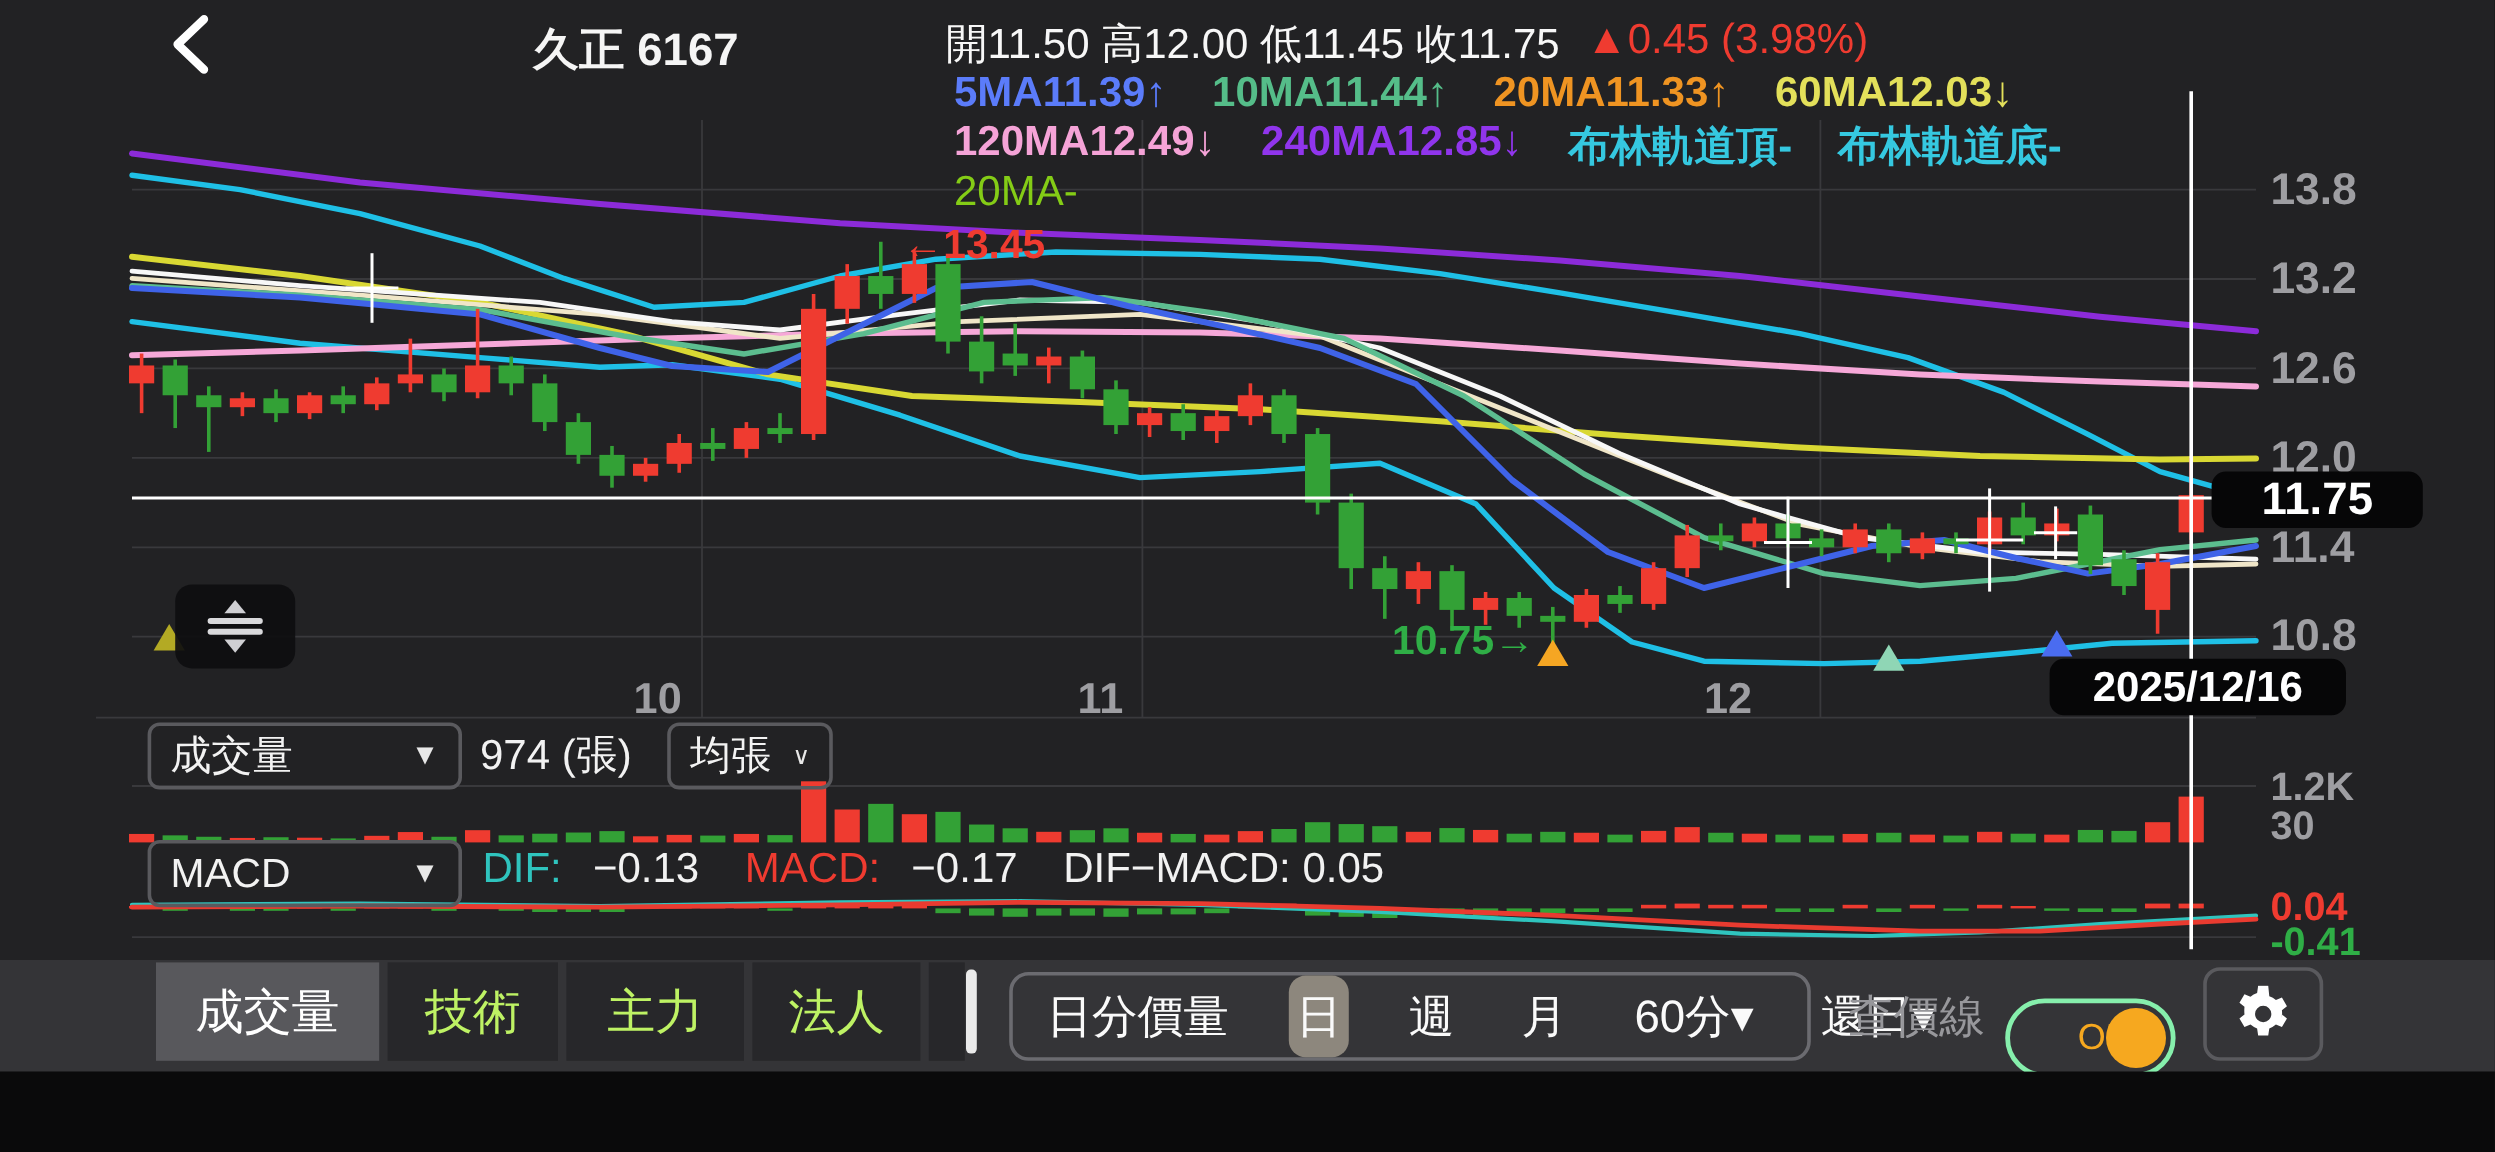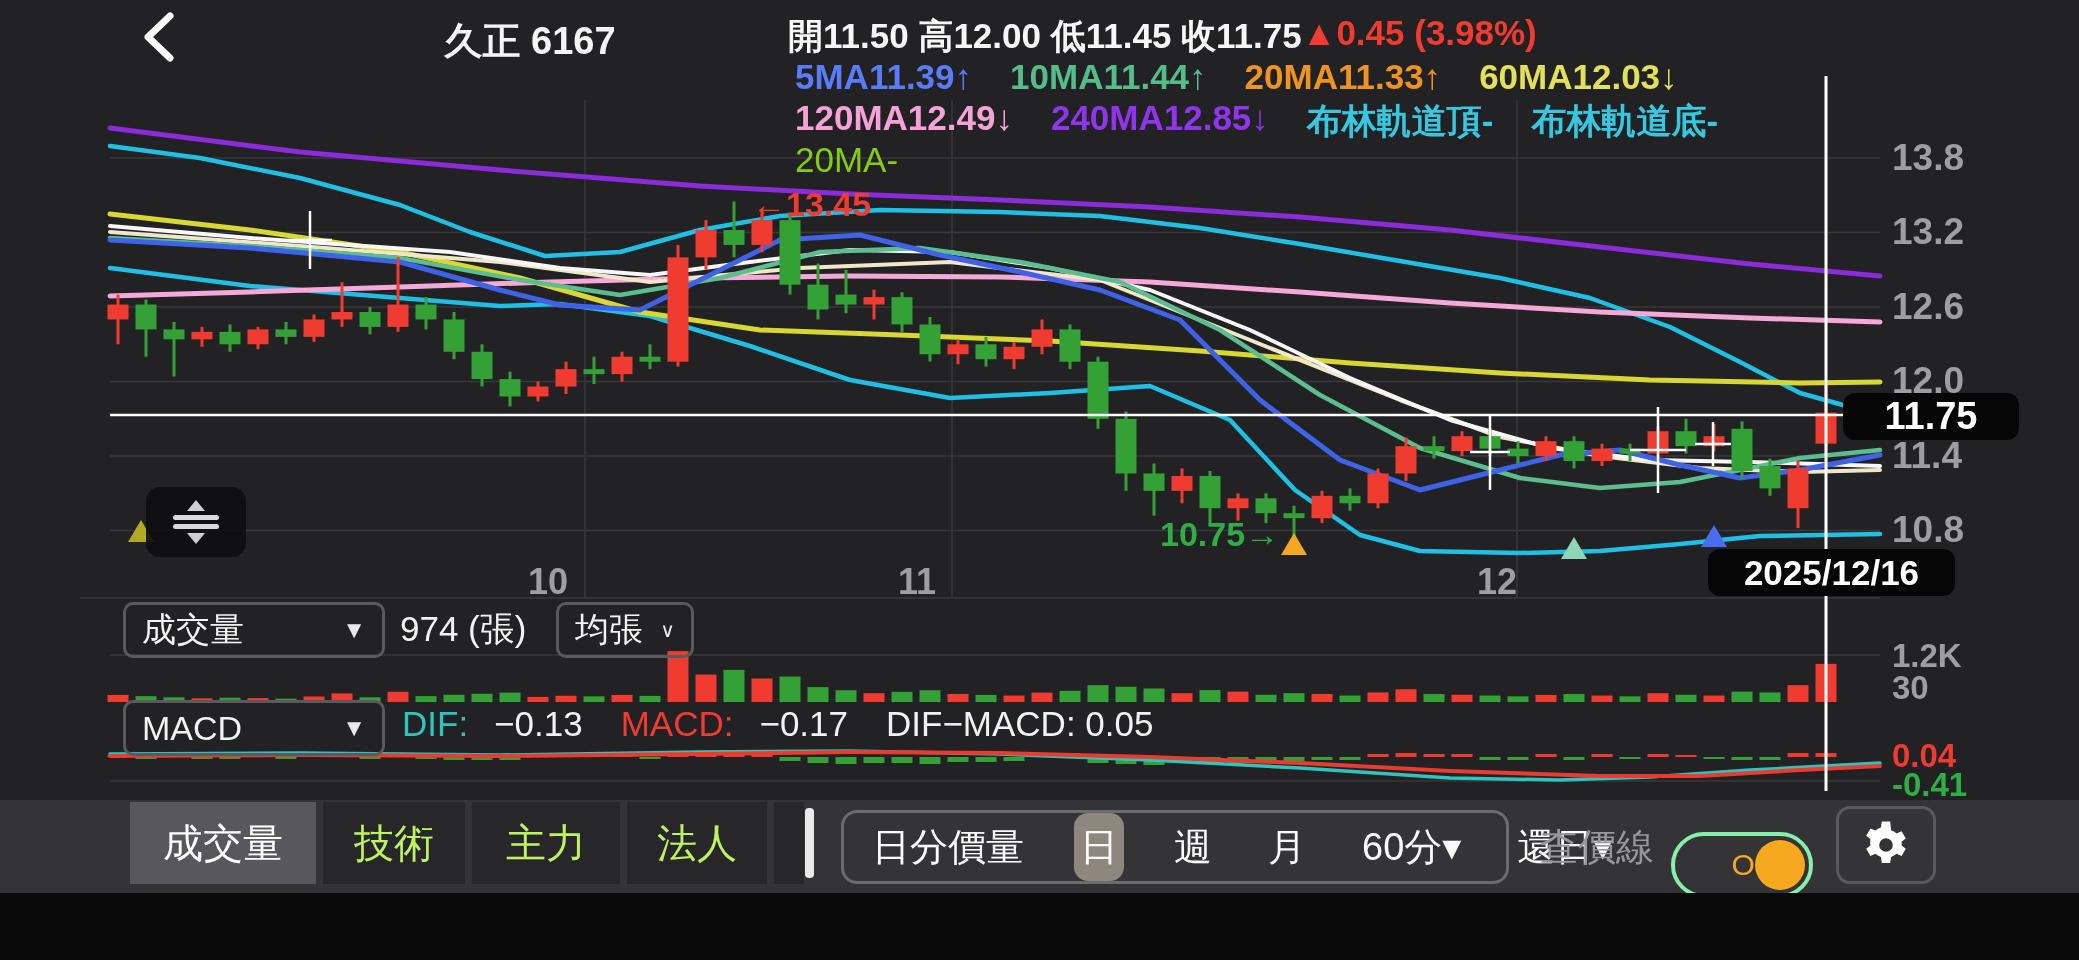--- a/index.html
+++ b/index.html
@@ -2,21 +2,21 @@
 <html><head>
 <meta charset="utf-8">
 <style>
   html,body{margin:0;padding:0;background:#0a0a0b;}
   body{width:2079px;height:960px;position:relative;overflow:hidden;
        font-family:"Liberation Sans",sans-serif;-webkit-font-smoothing:antialiased;}
   #app{position:absolute;inset:0;background:#222224;color:#f2f2f2;}
   .abs{position:absolute;}
   
   .title{left:400px;top:16px;width:260px;text-align:center;font-size:38px;font-weight:600;color:#f5f5f5;}
-  .ohlc-row{left:788px;top:13px;display:flex;font-size:35px;font-weight:700;color:#f7f7f7;white-space:nowrap;}
+  .ohlc-row{left:788px;top:13px;display:flex;gap:22px;font-size:35px;font-weight:400;color:#f7f7f7;white-space:nowrap;}
   .legend-row{left:795px;display:flex;gap:38px;font-size:35px;font-weight:600;white-space:nowrap;z-index:3;}
   .row1{top:57px;} .row2{top:98px;}
   .row3{left:795px;top:140px;font-size:35px;font-weight:400;color:#84cc16;z-index:3;}
   
   #chart-svg{left:0;top:0;z-index:1;}
   .anno-high{left:752px;top:185px;font-size:34px;font-weight:600;color:#ef3b30;z-index:2;}
   .anno-low{left:1160px;top:515px;font-size:34px;font-weight:700;color:#2fae46;z-index:2;}
   .pill{background:#060607;border-radius:12px;color:#fff;font-weight:700;
         display:flex;align-items:center;justify-content:center;z-index:4;}
   .price-pill{left:1843px;top:393px;width:176px;height:47px;font-size:38px;}
@@ -382,21 +382,21 @@
 
   <div class="abs yaxis" style="top:137px">13.8</div>
   <div class="abs yaxis" style="top:211px">13.2</div>
   <div class="abs yaxis" style="top:286px">12.6</div>
   <div class="abs yaxis" style="top:360px">12.0</div>
   <div class="abs yaxis" style="top:435px">11.4</div>
   <div class="abs yaxis" style="top:509px">10.8</div>
 
   <div class="abs xaxis" style="left:528px">10</div>
   <div class="abs xaxis" style="left:898px">11</div>
-  <div class="abs xaxis" style="left:1477px">12</div>
+  <div class="abs xaxis" style="left:1420px">12</div>
 
   <div class="abs volaxis" style="top:637px">1.2K</div>
   <div class="abs volaxis" style="top:669px">30</div>
   <div class="abs macdaxis" style="top:737px;color:#ef3b30">0.04</div>
   <div class="abs macdaxis" style="top:766px;color:#2fae46">-0.41</div>
 
   <div class="abs adjust-btn">
     <div class="tri up"></div>
     <div class="bar"></div>
     <div class="bar"></div>

